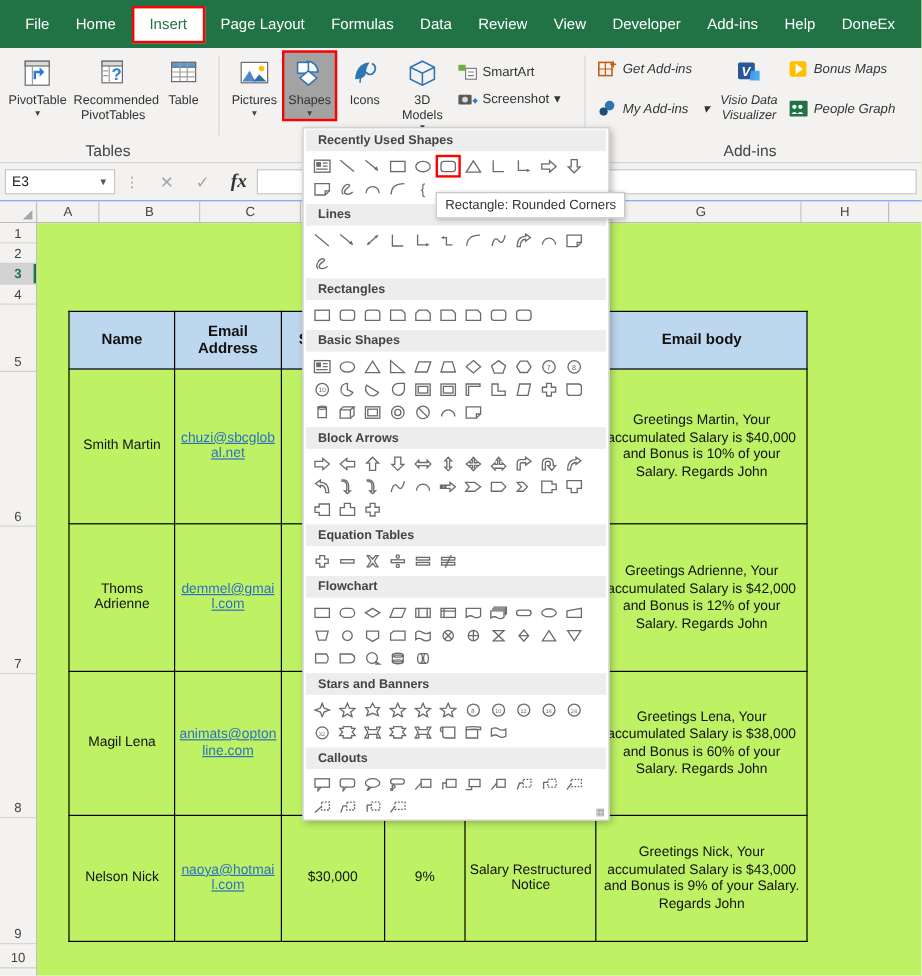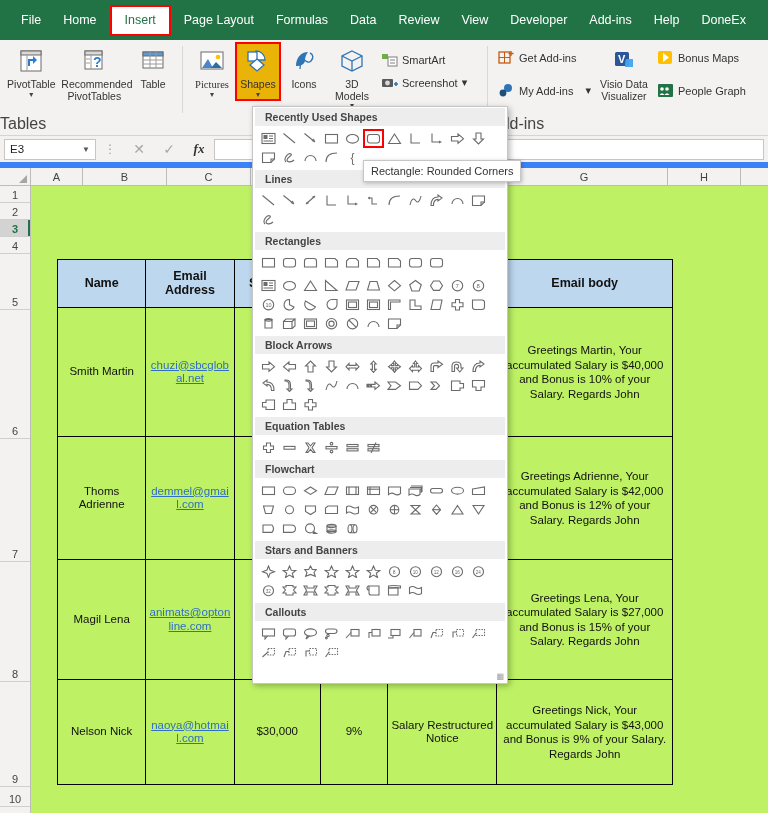--- a/index.html
+++ b/index.html
@@ -28,50 +28,50 @@
   }
 
   
   #ribbon {
     height:96px; background:#f3f2f1; border-bottom:1px solid #d4d4d4;
     display:flex; position:relative; font-size:10.5px; color:#333;
   }
   .rgroup { position:relative; padding:2px 0 0 0; display:flex; flex-direction:column;
             justify-content:space-between; height:96px; }
   .rgroup-items { display:flex; align-items:flex-start; padding:0 4px; }
-  .rgroup-label { text-align:left; font-size:16px; color:#444; padding-bottom:3px; }
+  .rgroup-label { text-align:center; font-size:13px; color:#444; padding-bottom:3px; }
   .rsep { width:1px; background:#d8d8d8; margin:6px 2px 22px 2px; }
   .rbtn {
     display:flex; flex-direction:column; align-items:center; justify-content:flex-start;
     padding:4px 5px 2px; width:auto; min-width:46px; text-align:center; cursor:default;
   }
   .rbtn .lbl { font-size:10.5px; line-height:11.5px; color:#333; margin-top:3px; max-width:66px;}
   .rbtn .caret { font-size:8px; line-height:8px; color:#444; }
   .rbtn.highlight {
-    background:#eab308; border:2px solid #ff0000; padding:2px 3px 0;
+    background:#a3a3a3; border:2px solid #ff0000; padding:2px 3px 0;
   }
   .ricon { width:30px; height:30px; display:flex; align-items:center; justify-content:center; }
   .rsmall { display:flex; align-items:center; gap:4px; padding:3px 4px; font-size:11px; }
   .rsmall .ricon { width:17px; height:17px; }
   .stack { display:flex; flex-direction:column; justify-content:center; padding-top:6px;}
 
   
   #formula-bar {
     height:32px; background:#f3f2f1; display:flex; align-items:center;
-    border-bottom:6px solid #3b82f6; padding:0 4px;
+    border-bottom:1px solid #3b82f6; padding:0 4px;
   }
   #namebox {
     width:92px; height:21px; background:#fff; border:1px solid #c8c6c4;
     display:flex; align-items:center; padding:0 5px; font-size:11.5px; color:#222;
     justify-content:space-between;
   }
   #namebox .nb-caret { font-size:8px; color:#555; }
   .fb-dots { color:#9a9a9a; font-size:12px; padding:0 8px; letter-spacing:0; }
   .fb-btn { width:30px; text-align:center; color:#a6a6a6; font-size:14px; }
-  .fb-fx { width:30px; text-align:center; color:#333; font-size:13px; font-style:italic;
+  .fb-fx { width:30px; text-align:center; color:#333; font-size:16px; font-style:italic;
            font-family:"Liberation Serif", serif; font-weight:bold; }
   #formula-input { flex:1; height:21px; background:#fff; border:1px solid #c8c6c4; }
 
   
   #grid-wrap { position:relative; height:648px; background:#fff; overflow:hidden; }
   #col-head { display:flex; height:18px; background:#f3f2f1; border-bottom:1px solid #bcbcbc; }
   .corner { width:31px; border-right:1px solid #bcbcbc; position:relative; background:#f3f2f1;}
   .corner:after{content:""; position:absolute; right:3px; bottom:2px; width:0;height:0;
      border-left:8px solid transparent; border-bottom:8px solid #a6a6a6;}
   .ch { border-right:1px solid #bcbcbc; text-align:center; font-size:11px; color:#444;
@@ -184,21 +184,21 @@
         <div class="lbl">Table</div>
       </div>
     </div>
     <div class="rgroup-label">Tables</div>
   </div>
 
   <div class="rsep"></div>
 
   <div class="rgroup" style="width:300px;">
     <div class="rgroup-items">
-      <div class="rbtn" style="width:46px;font-family:Liberation Serif, serif;">
+      <div class="rbtn" style="width:46px;">
         <div class="ricon">
           <svg width="26" height="24" viewBox="0 0 26 24">
             <rect x="2" y="3" width="22" height="17" fill="#fff" stroke="#6b6b6b"></rect>
             <circle cx="19" cy="8" r="2.3" fill="#ffc000"></circle>
             <path d="M3 19 L9 10 L14 19 Z" fill="#4a86c8"></path>
             <path d="M12 19 L17 13 L23 19 Z" fill="#2e6da4"></path>
           </svg>
         </div>
         <div class="lbl">Pictures</div>
         <div class="caret">▾</div>
@@ -262,21 +262,21 @@
           <span class="caret">▾</span>
         </div>
       </div>
     </div>
     <div class="rgroup-label"></div>
   </div>
 
   <div class="rsep"></div>
 
   <div class="rgroup" style="width:270px;">
-    <div class="rgroup-items" style="align-items:flex-start;">
+    <div class="rgroup-items" style="align-items:flex-start;font-style:italic;">
       <div class="stack" style="padding-top:4px;">
         <div class="rsmall">
           <div class="ricon">
             <svg width="17" height="17" viewBox="0 0 17 17">
               <rect x="1" y="3" width="11" height="11" fill="none" stroke="#c55a11" stroke-width="1.3"></rect>
               <line x1="6.5" y1="3" x2="6.5" y2="14" stroke="#c55a11"></line>
               <line x1="1" y1="8.5" x2="12" y2="8.5" stroke="#c55a11"></line>
               <path d="M13 2 v5 M10.5 4.5 h5" stroke="#c55a11" stroke-width="1.3"></path>
             </svg>
           </div>
@@ -406,21 +406,21 @@
               <td>12%</td>
               <td>Salary Restructured Notice</td>
               <td class="body-cell">Greetings Adrienne, Your accumulated Salary is $42,000 and Bonus is 12% of your Salary. Regards John</td>
             </tr>
             <tr style="height: 120px;">
               <td>Magil Lena</td>
               <td class="lnk">animats@optonline.com</td>
               <td>$38,000</td>
               <td>15%</td>
               <td>Salary Restructured Notice</td>
-              <td class="body-cell">Greetings Lena, Your accumulated Salary is $27,000 and Bonus is 15% of your Salary. Regards John</td>
+              <td class="body-cell">Greetings Lena, Your accumulated Salary is $38,000 and Bonus is 60% of your Salary. Regards John</td>
             </tr>
             <tr style="height: 105px;">
               <td>Nelson  Nick</td>
               <td class="lnk">naoya@hotmail.com</td>
               <td>$30,000</td>
               <td>9%</td>
               <td>Salary Restructured Notice</td>
               <td class="body-cell">Greetings Nick, Your accumulated Salary is $43,000 and Bonus is 9% of your Salary. Regards John</td>
             </tr>
           </tbody>
@@ -630,20 +630,21 @@
         <svg width="15" height="13" viewBox="0 0 15 13">
           <rect x="1.5" y="2.5" width="12" height="8.5" rx="2.4" stroke="#6b6b6b" fill="none" stroke-width="1.1"></rect>
         </svg>
       </div>
       <div class="shape-cell">
         <svg width="15" height="13" viewBox="0 0 15 13">
           <rect x="1.5" y="2.5" width="12" height="8.5" rx="2.4" stroke="#6b6b6b" fill="none" stroke-width="1.1"></rect>
         </svg>
       </div>
     </div>
+    <div class="sec-title">Basic Shapes</div>
     <div class="shape-row">
       <div class="shape-cell">
         <svg width="15" height="13" viewBox="0 0 15 13">
           <rect x="1" y="1.5" width="13" height="10" stroke="#6b6b6b" fill="none" stroke-width="1.1"></rect>
           <rect x="2.5" y="3" width="4" height="4" fill="#6b6b6b"></rect>
           <line x1="8" y1="4" x2="12" y2="4" stroke="#6b6b6b"></line>
           <line x1="8" y1="6.5" x2="12" y2="6.5" stroke="#6b6b6b"></line>
           <line x1="2.5" y1="9" x2="12" y2="9" stroke="#6b6b6b"></line>
         </svg>
       </div>

